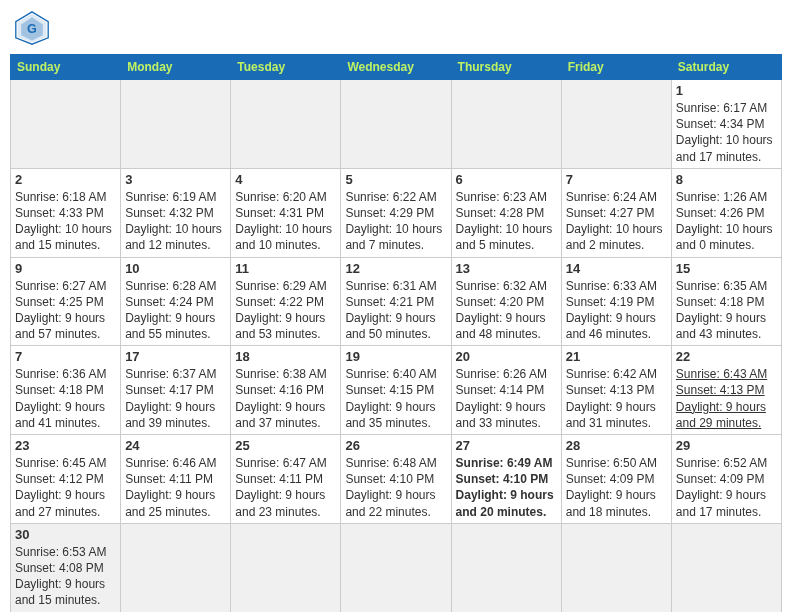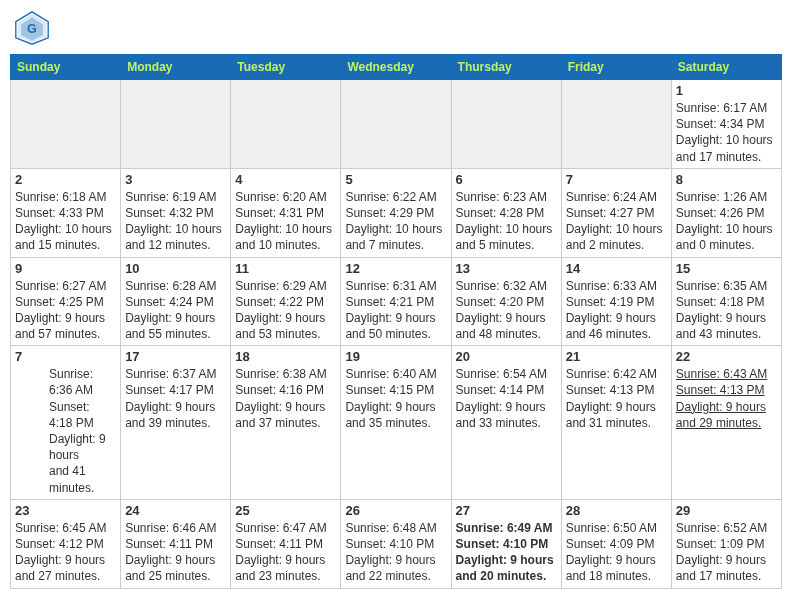--- a/index.html
+++ b/index.html
@@ -242,21 +242,21 @@
           <span class="day-number">15</span>
           <div class="day-info" style="white-space: pre-line;">Sunrise: 6:35 AM
 Sunset: 4:18 PM
 Daylight: 9 hours
 and 43 minutes.</div>
         </td>
       </tr>
       <tr>
         <td>
           <span class="day-number">7</span>
-          <div class="day-info" style="white-space: pre-line; margin-left: 34px;">Sunrise: 6:36 AM
+          <div class="day-info" style="white-space: pre-line;">Sunrise: 6:36 AM
 Sunset: 4:18 PM
 Daylight: 9 hours
 and 41 minutes.</div>
         </td>
         <td>
           <span class="day-number">17</span>
           <div class="day-info" style="white-space: pre-line;">Sunrise: 6:37 AM
 Sunset: 4:17 PM
 Daylight: 9 hours
 and 39 minutes.</div>
@@ -270,21 +270,21 @@
         </td>
         <td>
           <span class="day-number">19</span>
           <div class="day-info" style="white-space: pre-line;">Sunrise: 6:40 AM
 Sunset: 4:15 PM
 Daylight: 9 hours
 and 35 minutes.</div>
         </td>
         <td>
           <span class="day-number">20</span>
-          <div class="day-info" style="white-space: pre-line;">Sunrise: 6:54 AM
+          <div class="day-info" style="white-space: pre-line;">Sunrise: 6:26 AM
 Sunset: 4:14 PM
 Daylight: 9 hours
 and 33 minutes.</div>
         </td>
         <td>
           <span class="day-number">21</span>
           <div class="day-info" style="white-space: pre-line;">Sunrise: 6:42 AM
 Sunset: 4:13 PM
 Daylight: 9 hours
 and 31 minutes.</div>
@@ -336,19 +336,34 @@
         <td>
           <span class="day-number">28</span>
           <div class="day-info" style="white-space: pre-line;">Sunrise: 6:50 AM
 Sunset: 4:09 PM
 Daylight: 9 hours
 and 18 minutes.</div>
         </td>
         <td>
           <span class="day-number">29</span>
           <div class="day-info" style="white-space: pre-line;">Sunrise: 6:52 AM
-Sunset: 1:09 PM
+Sunset: 4:09 PM
 Daylight: 9 hours
 and 17 minutes.</div>
         </td>
+      </tr>
+      <tr class="last-row">
+        <td>
+          <span class="day-number">30</span>
+          <div class="day-info" style="white-space: pre-line;">Sunrise: 6:53 AM
+Sunset: 4:08 PM
+Daylight: 9 hours
+and 15 minutes.</div>
+        </td>
+        <td class="shaded"></td>
+        <td class="shaded"></td>
+        <td class="shaded"></td>
+        <td class="shaded"></td>
+        <td class="shaded"></td>
+        <td class="shaded"></td>
       </tr>
     </tbody>
 </table>
 
 </body></html>

